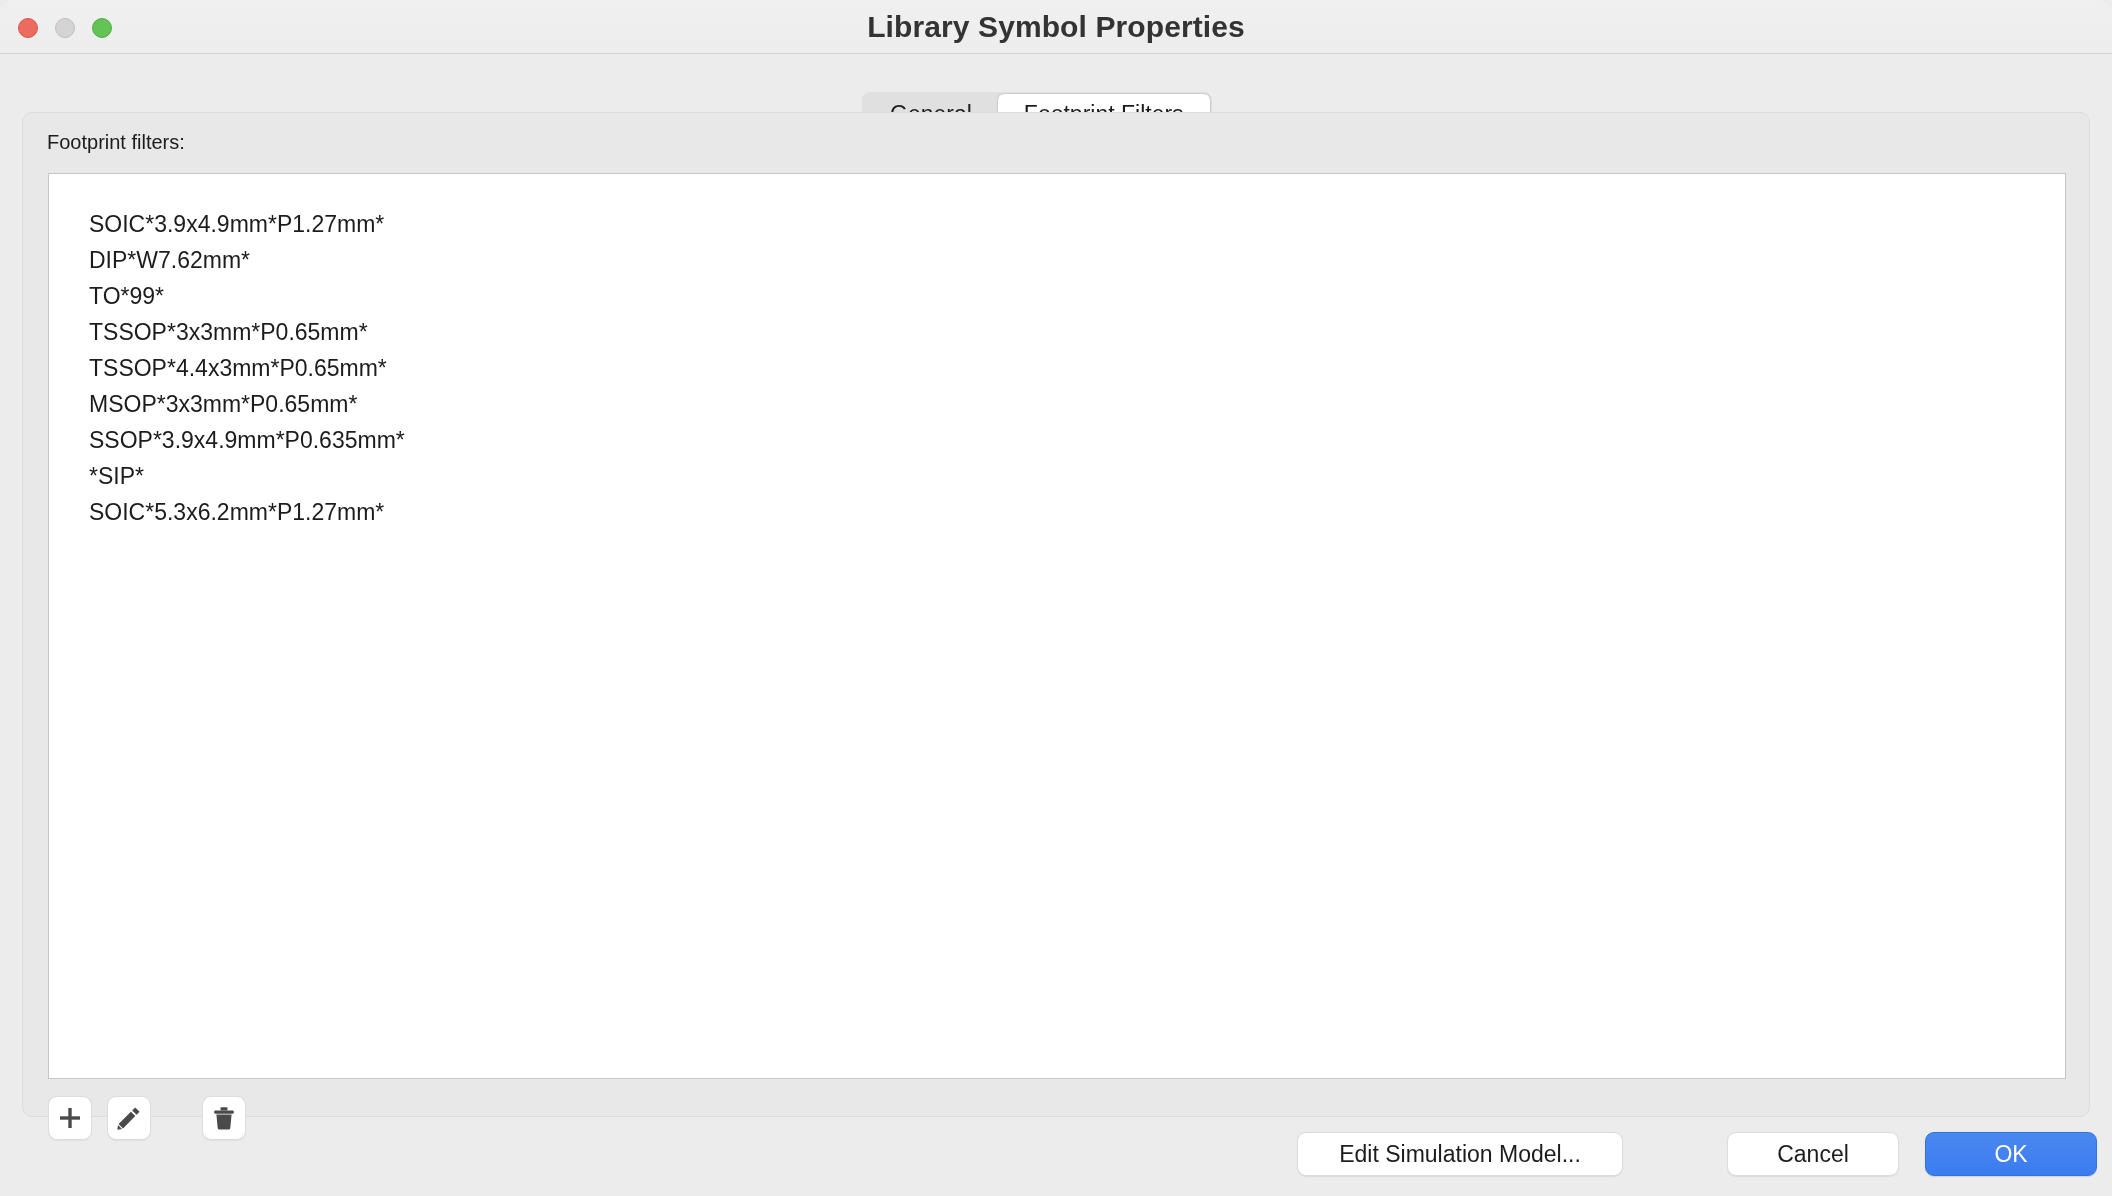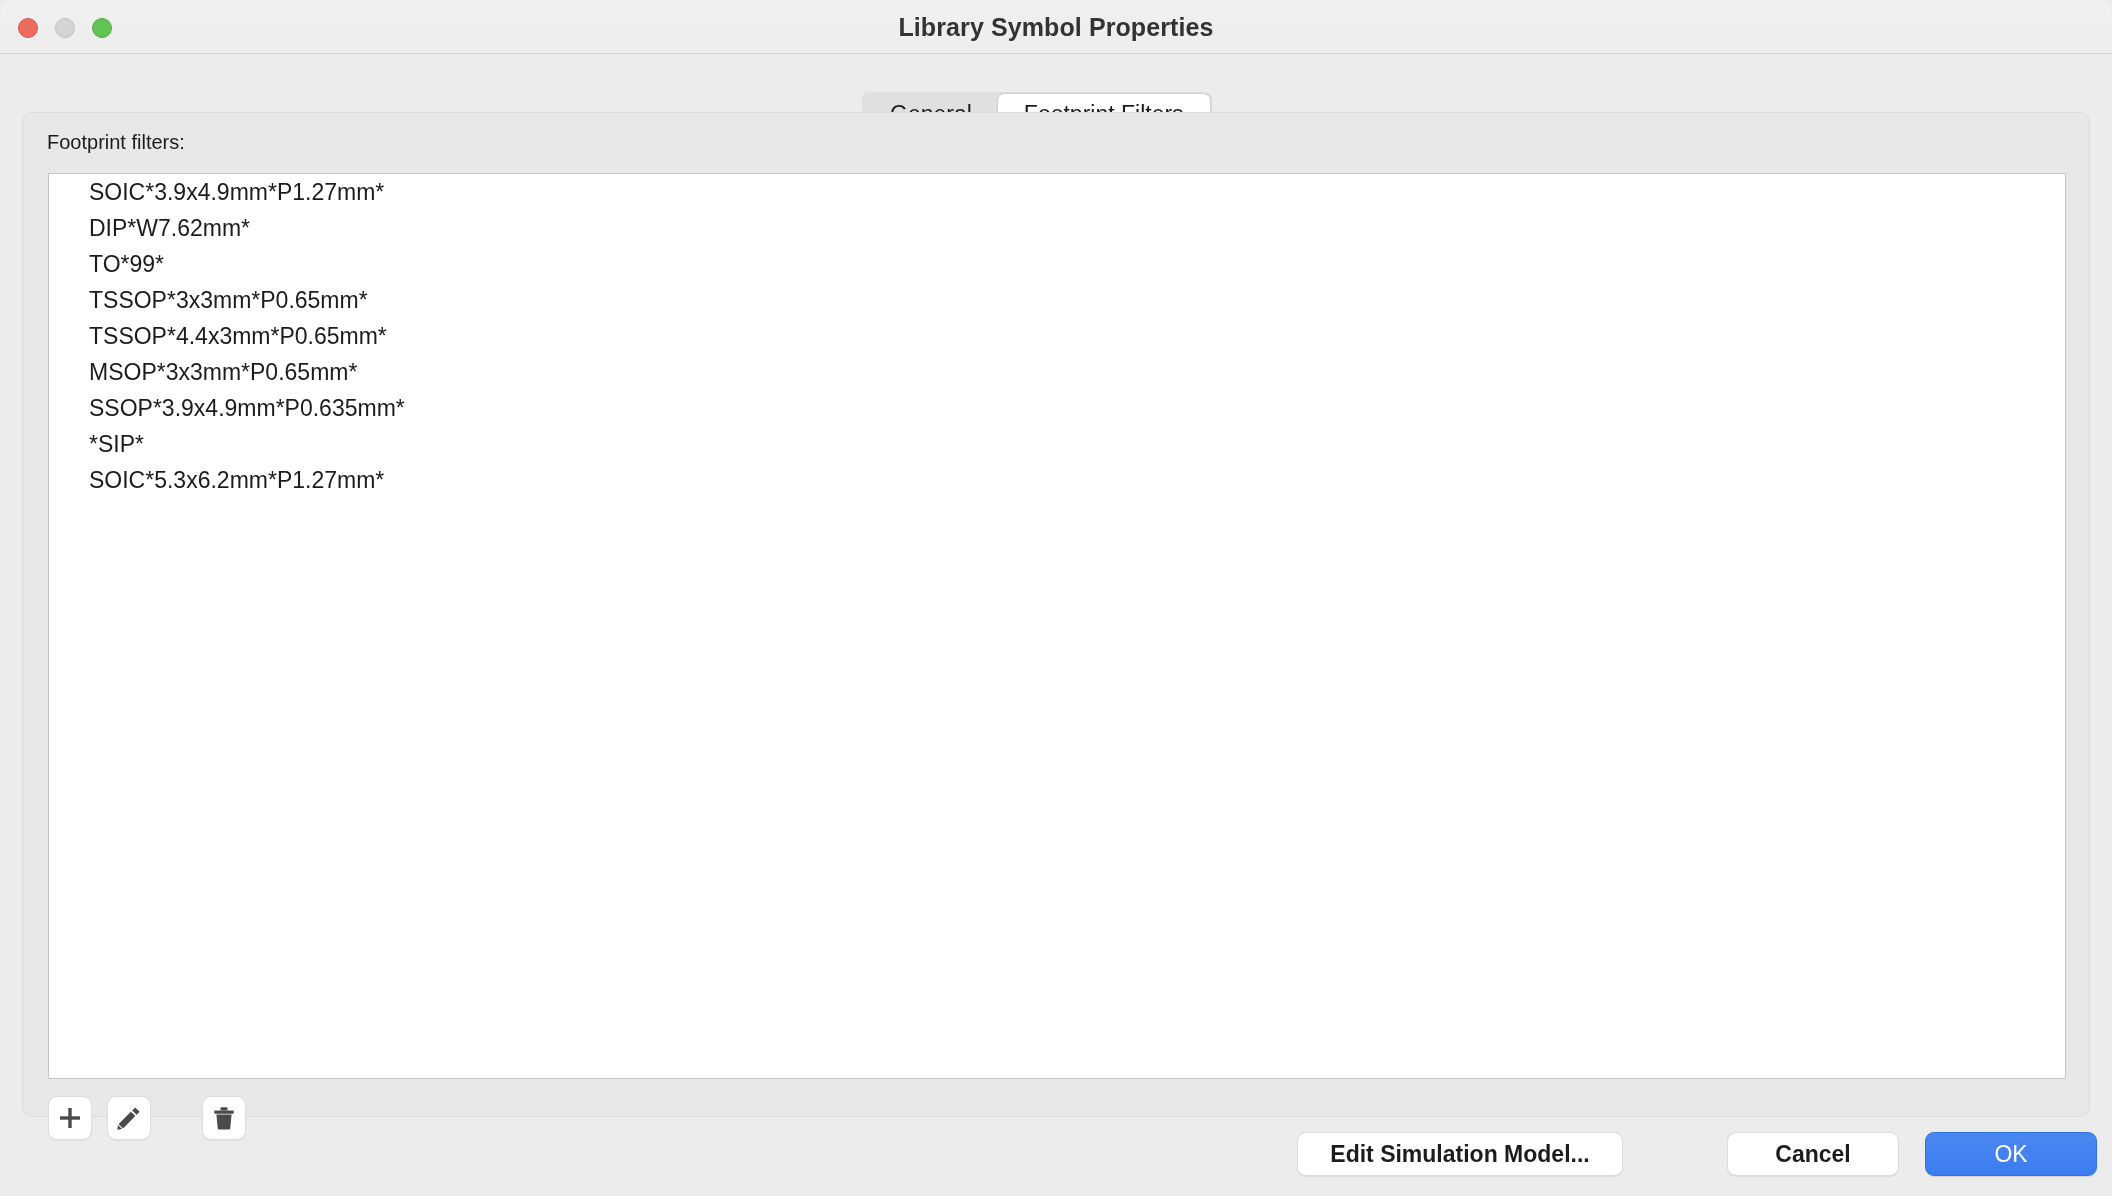--- a/index.html
+++ b/index.html
@@ -47,21 +47,21 @@
   .traffic.min    { left: 55px;  background: #d4d4d4; border: 0.5px solid #c0c0c0; }
   .traffic.max    { left: 92px;  background: #61c454; border: 0.5px solid #4faf44; }
 
   #window-title {
     position: absolute;
     left: 0; top: 0;
     width: 2112px;
     height: 54px;
     line-height: 54px;
     text-align: center;
-    font-size: 25px;
+    font-size: 30px;
     font-weight: bold;
     color: #333333;
     letter-spacing: 0.1px;
   }
 
   
   #tabbar {
     position: absolute;
     left: 0; top: 54px;
     width: 2112px;
@@ -117,21 +117,21 @@
   
   #filters-list {
     position: absolute;
     left: 25px;
     top: 60px;
     width: 2018px;
     height: 906px;
     background: #ffffff;
     border: 1px solid #c6c6c6;
     overflow: hidden;
-    padding: 0 0 0 0;
+    padding: 32px 0 0 0;
   }
 
   .list-item {
     height: 36px;
     line-height: 36px;
     padding-left: 40px;
     font-size: 23px;
     color: #1c1c1c;
     white-space: nowrap;
   }
@@ -180,21 +180,20 @@
     text-align: center;
     border-radius: 9px;
     white-space: nowrap;
   }
 
   .btn.normal {
     background: #ffffff;
     border: 1px solid #dcdcdc;
     color: #1c1c1c;
     box-shadow: 0 0.5px 1px rgba(0,0,0,0.07);
-    font-weight: bold;
   }
 
   .btn.primary {
     background: linear-gradient(to bottom, #4a88f0 0%, #3b7cf0 100%);
     border: 1px solid #3271e0;
     color: #ffffff;
     box-shadow: 0 0.5px 1px rgba(0,0,0,0.12);
   }
 
   #btn-edit-sim { left: 1297px; width: 326px; }

